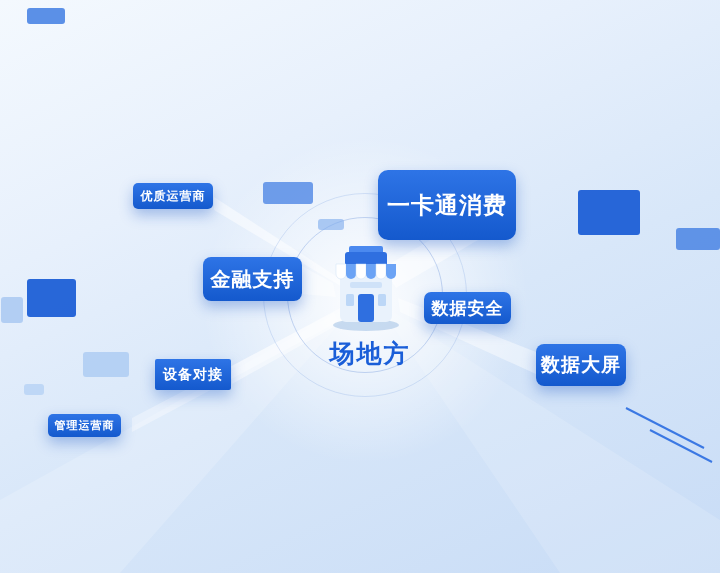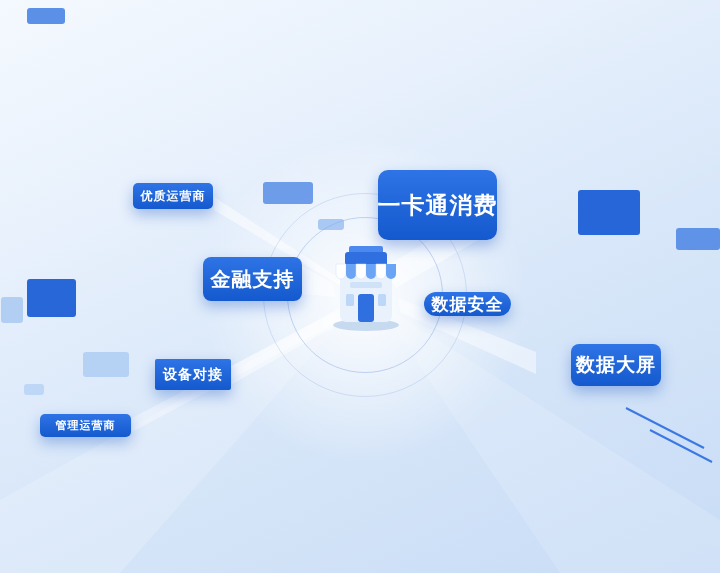--- a/index.html
+++ b/index.html
@@ -33,26 +33,26 @@
   .d9 { left:24px;  top:384px; width:20px; height:11px; background:#b9d4f4; opacity:.85; }
 
   .node{
     position:absolute; display:flex; align-items:center; justify-content:center;
     color:#fff; font-weight:bold; letter-spacing:1px; white-space:nowrap;
     background:linear-gradient(180deg,#2e74e6 0%,#1459cd 100%);
     box-shadow:0 6px 14px rgba(27,86,196,0.35);
     cursor:pointer;
   }
   .n-premium   { left:133px; top:183px; width:80px;  height:26px; font-size:12px; border-radius:5px;  }
-  .n-onecard   { left:378px; top:170px; width:119px; height:70px; font-size:23px; border-radius:10px; }
+  .n-onecard   { left:378px; top:170px; width:138px; height:70px; font-size:23px; border-radius:10px; }
   .n-finance   { left:203px; top:257px; width:99px;  height:44px; font-size:20px; border-radius:8px;justify-content:center;  }
-  .n-security  { left:424px; top:292px; width:87px;  height:24px; font-size:17px; border-radius:12px;  }
-  .n-dashboard { left:536px; top:344px; width:90px;  height:42px; font-size:19px; border-radius:8px;margin-left:35px;  }
+  .n-security  { left:424px; top:292px; width:87px;  height:32px; font-size:17px; border-radius:7px;  }
+  .n-dashboard { left:536px; top:344px; width:90px;  height:42px; font-size:19px; border-radius:8px;  }
   .n-device    { left:155px; top:359px; width:76px;  height:31px; font-size:14px; border-radius:2px;  }
-  .n-manage    { left:40px;  top:414px; width:91px;  height:23px; font-size:11px; border-radius:5px;  }
+  .n-manage    { left:48px;  top:414px; width:73px;  height:23px; font-size:11px; border-radius:5px;  }
 
   .center-icon{ position:absolute; left:320px; top:240px; width:92px; height:92px; }
   .center-label{
     position:absolute; left:295px; top:337px; width:150px;
     text-align:center; font-size:25px; font-weight:bold; letter-spacing:2px;
     color:#1a5ed8;
   }
 </style>
 </head>
 <body>
@@ -129,14 +129,15 @@
       <path d="M56,24 v10 a5,5 0 0 0 10,0 v-10 z" fill="#ffffff" stroke="#cfe0f5" stroke-width="0.5"></path>
       <path d="M66,24 v10 a5,5 0 0 0 10,0 v-10 z" fill="#6ba3f5"></path>
 
       <rect x="30" y="42" width="32" height="6" rx="2" fill="#cfe2f8"></rect>
       <rect x="38" y="54" width="16" height="28" rx="3" fill="#2f6fe0"></rect>
       <rect x="26" y="54" width="8" height="12" rx="1.5" fill="#bcd7f7"></rect>
       <rect x="58" y="54" width="8" height="12" rx="1.5" fill="#bcd7f7"></rect>
     </svg>
   </div>
 
+  <div class="center-label">场地方</div>
 
 </div>
 
 </body></html>

